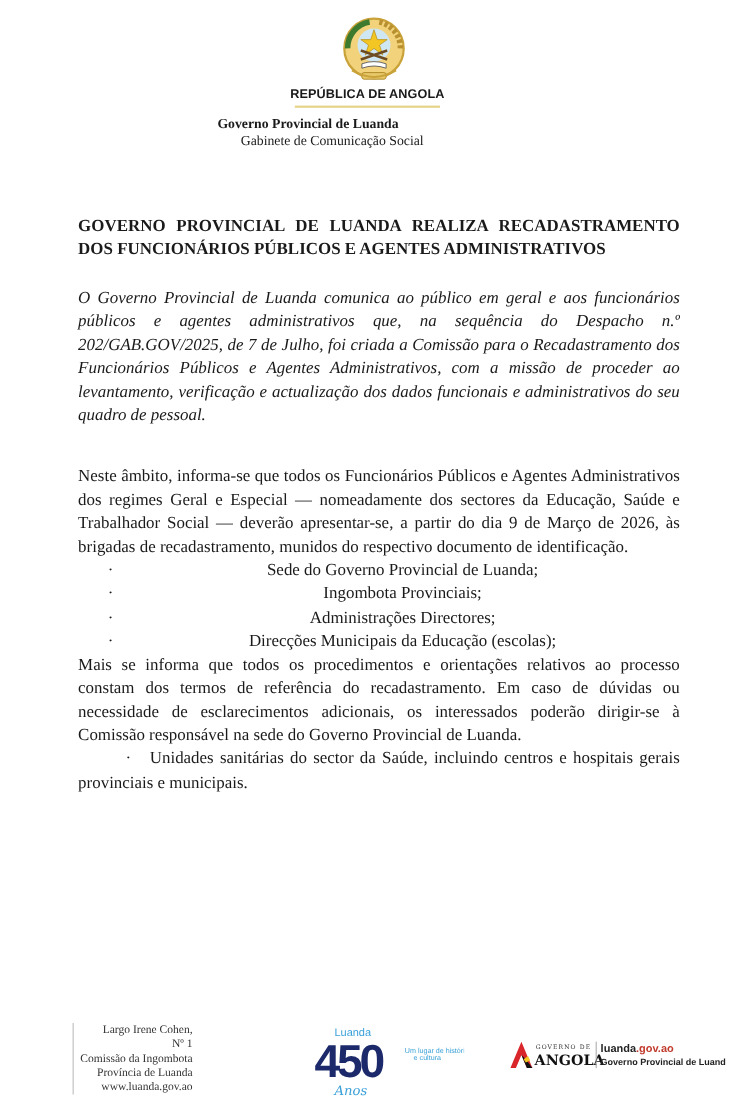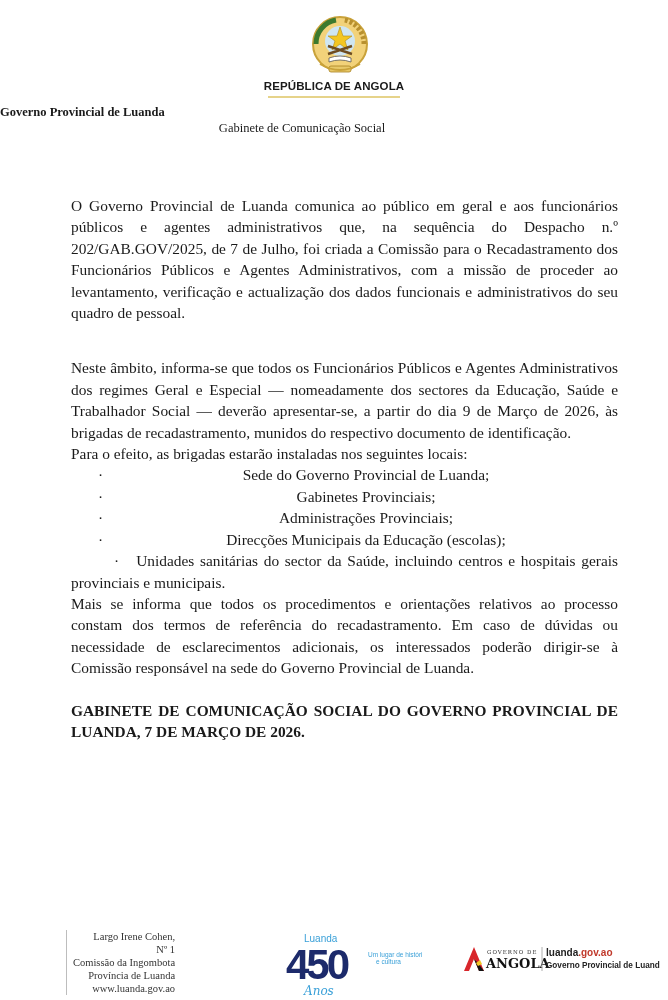--- a/index.html
+++ b/index.html
@@ -3,30 +3,30 @@
 <meta charset="utf-8">
 <style>
   * { box-sizing: border-box; margin: 0; padding: 0; }
   html, body { width: 668px; height: 1000px; background: #ffffff; overflow: hidden; }
   body { font-family: "DejaVu Serif", "Liberation Serif", serif; color: #1a1a1a; position: relative; }
   .header { position: absolute; top: 0; left: 0; width: 668px; text-align: center; }
   .emblem { position: absolute; left: 308px; top: 14px; width: 64px; height: 64px; }
   .republica { position: absolute; top: 80px; left: 0; width: 668px; text-align: center;
     font-family: "Liberation Sans", sans-serif; font-weight: bold; font-size: 11.5px; color: #1a1a1a; letter-spacing: 0.1px; }
   .gold-line { position: absolute; top: 96px; left: 268px; width: 132px; height: 2px; background: #e6d38a; }
-  .gov-line { position: absolute; top: 105px; left: 0; width: 560px; text-align: left; font-family: "Liberation Serif", serif;
+  .gov-line { position: absolute; top: 105px; left: 0; width: 560px; text-align: center; font-family: "Liberation Serif", serif;
     font-weight: bold; font-size: 12.5px; }
   .gab-line { position: absolute; top: 121px; left: 0; width: 604px; text-align: center; font-family: "Liberation Serif", serif;
     font-size: 12.5px; }
 
   .content { position: absolute; left: 71px; top: 172px; width: 547px; font-family: "Liberation Serif", serif; font-size: 15.4px; line-height: 21.4px; }
   .comunicado { text-align: center; font-weight: bold; font-size: 15px; margin-left: -8px; }
   .headline { margin-top: 23px; font-weight: bold; text-align: justify; text-align-last: left; font-size: 15.4px; line-height: 21px; }
   p.body { text-align: justify; }
-  .p1 { margin-top: 23px; }
+  .p1 { margin-top: 23px; font-style: italic; }
   .p3 { margin-top: 34px; }
   ul.locais { list-style: none; }
   ul.locais li { padding-left: 27px; position: relative; }
   ul.locais li .bullet { position: absolute; left: 27px; top: 0; }
   ul.locais li .txt { padding-left: 16px; display: block; text-align: center; }
   .li-wrap { text-align: justify; }
   .li-wrap .first { padding-left: 43px; }
   .sign { margin-top: 21px; font-weight: bold; text-align: justify; text-align-last: left; }
 
   .footer-addr { position: absolute; left: 66px; top: 930px; padding-left: 6px; border-left: 1px solid #bdbdbd;
@@ -49,44 +49,43 @@
     <rect x="21" y="52" width="22" height="6" rx="2" fill="#e8c96a" stroke="#a8821f" stroke-width="0.8"></rect>
     <path d="M12 50 Q32 62 52 50" fill="none" stroke="#c9a23a" stroke-width="2"></path>
   </svg>
   <div class="republica">REPÚBLICA DE ANGOLA</div>
   <div class="gold-line"></div>
   <div class="gov-line">Governo Provincial de Luanda</div>
   <div class="gab-line">Gabinete de Comunicação Social</div>
 </div>
 
 <div class="content">
+  <div class="headline">GOVERNO PROVINCIAL DE LUANDA REALIZA RECADASTRAMENTO DOS FUNCIONÁRIOS PÚBLICOS E AGENTES ADMINISTRATIVOS</div>
   <p class="body p1">O Governo Provincial de Luanda comunica ao público em geral e aos funcionários públicos e agentes administrativos que, na sequência do Despacho n.º 202/GAB.GOV/2025, de 7 de Julho, foi criada a Comissão para o Recadastramento dos Funcionários Públicos e Agentes Administrativos, com a missão de proceder ao levantamento, verificação e actualização dos dados funcionais e administrativos do seu quadro de pessoal.</p>
   <p class="body p3">Neste âmbito, informa-se que todos os Funcionários Públicos e Agentes Administrativos dos regimes Geral e Especial — nomeadamente dos sectores da Educação, Saúde e Trabalhador Social — deverão apresentar-se, a partir do dia 9 de Março de 2026, às brigadas de recadastramento, munidos do respectivo documento de identificação.</p>
-  <p class="body">Para o efeito, as brigadas estarão instaladas nos seguintes locais:</p>
   <ul class="locais">
     <li>
         <span class="bullet">·</span>
         <span class="txt">Sede do Governo Provincial de Luanda;</span>
       </li>
     <li>
         <span class="bullet">·</span>
-        <span class="txt">Gabinetes Provinciais;</span>
+        <span class="txt">Ingombota Provinciais;</span>
       </li>
     <li>
         <span class="bullet">·</span>
-        <span class="txt">Administrações Provinciais;</span>
+        <span class="txt">Administrações Directores;</span>
       </li>
     <li>
         <span class="bullet">·</span>
         <span class="txt">Direcções Municipais da Educação (escolas);</span>
       </li>
   </ul>
+  <p class="body">Mais se informa que todos os procedimentos e orientações relativos ao processo constam dos termos de referência do recadastramento. Em caso de dúvidas ou necessidade de esclarecimentos adicionais, os interessados poderão dirigir-se à Comissão responsável na sede do Governo Provincial de Luanda.</p>
   <p class="body li-wrap"><span class="first">·</span>&nbsp;&nbsp;&nbsp;<span>Unidades sanitárias do sector da Saúde, incluindo centros e hospitais gerais provinciais e municipais.</span></p>
-  <p class="body">Mais se informa que todos os procedimentos e orientações relativos ao processo constam dos termos de referência do recadastramento. Em caso de dúvidas ou necessidade de esclarecimentos adicionais, os interessados poderão dirigir-se à Comissão responsável na sede do Governo Provincial de Luanda.</p>
-  <div class="sign">GABINETE DE COMUNICAÇÃO SOCIAL DO GOVERNO PROVINCIAL DE LUANDA, 7 DE MARÇO DE 2026.</div>
 </div>
 
 <div class="footer-addr">
   <div>Largo Irene Cohen,</div>
   <div>Nº 1</div>
   <div>Comissão da Ingombota</div>
   <div>Província de Luanda</div>
   <div>www.luanda.gov.ao</div>
 </div>
 

